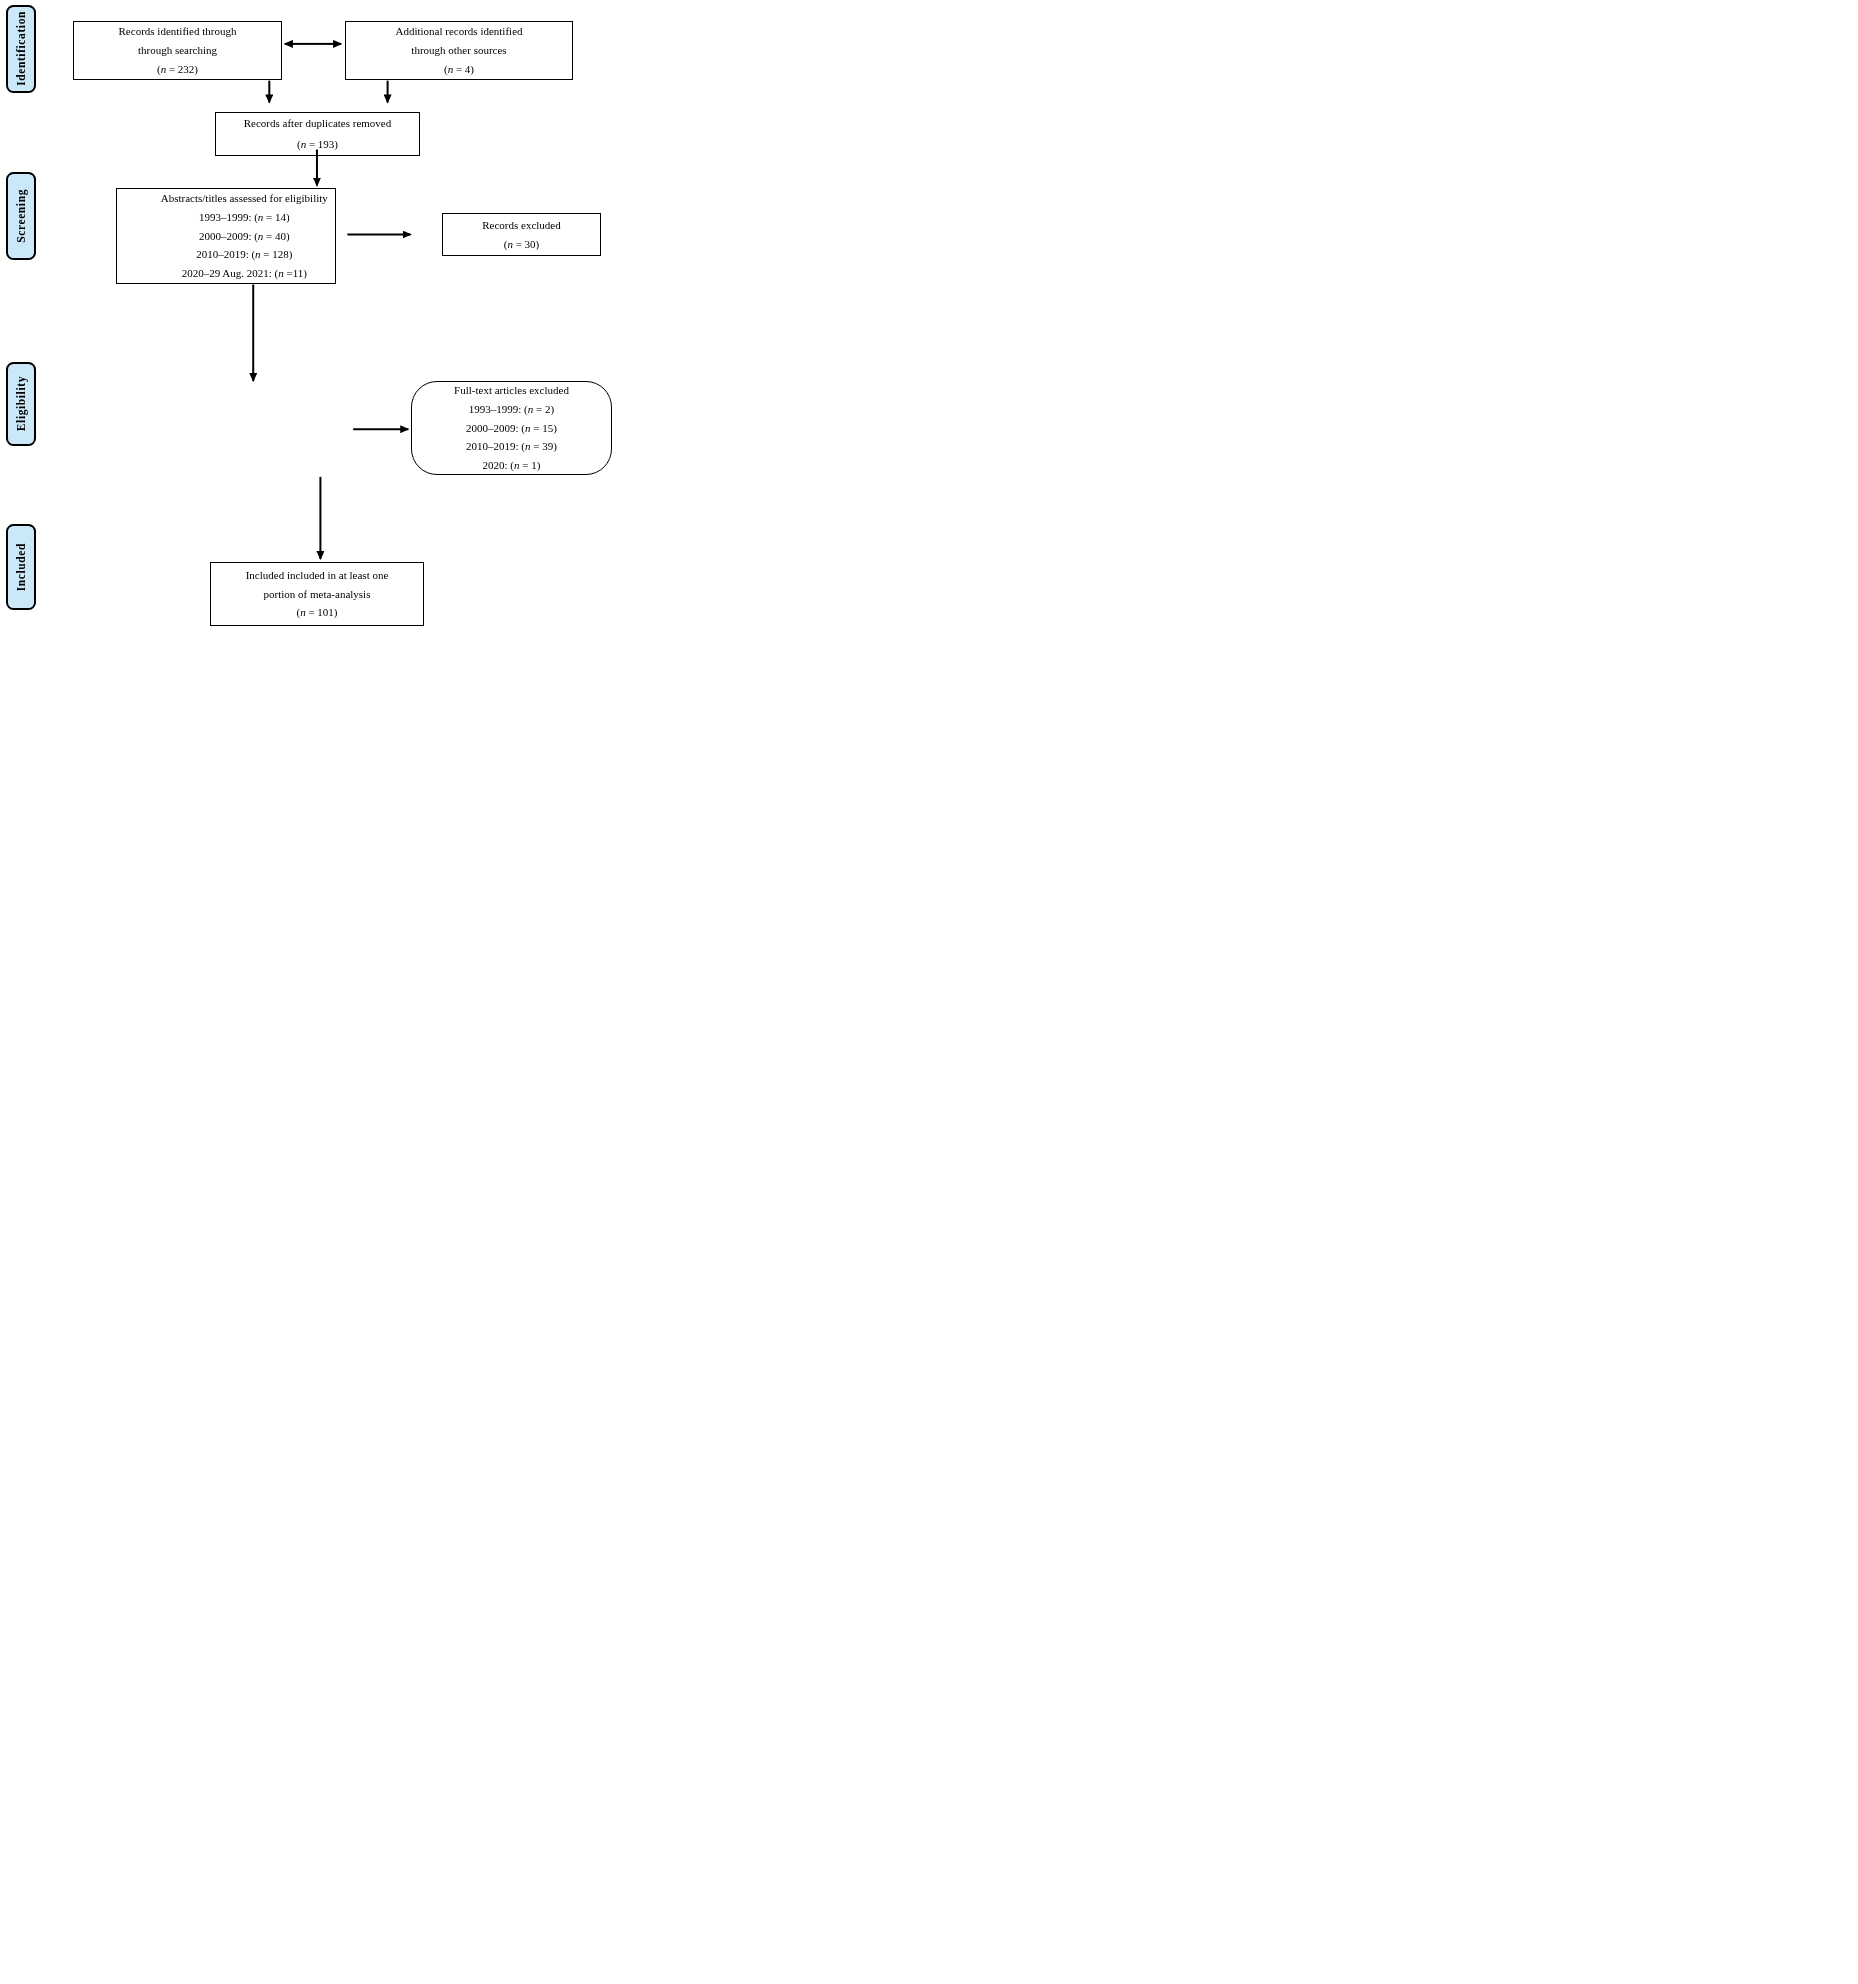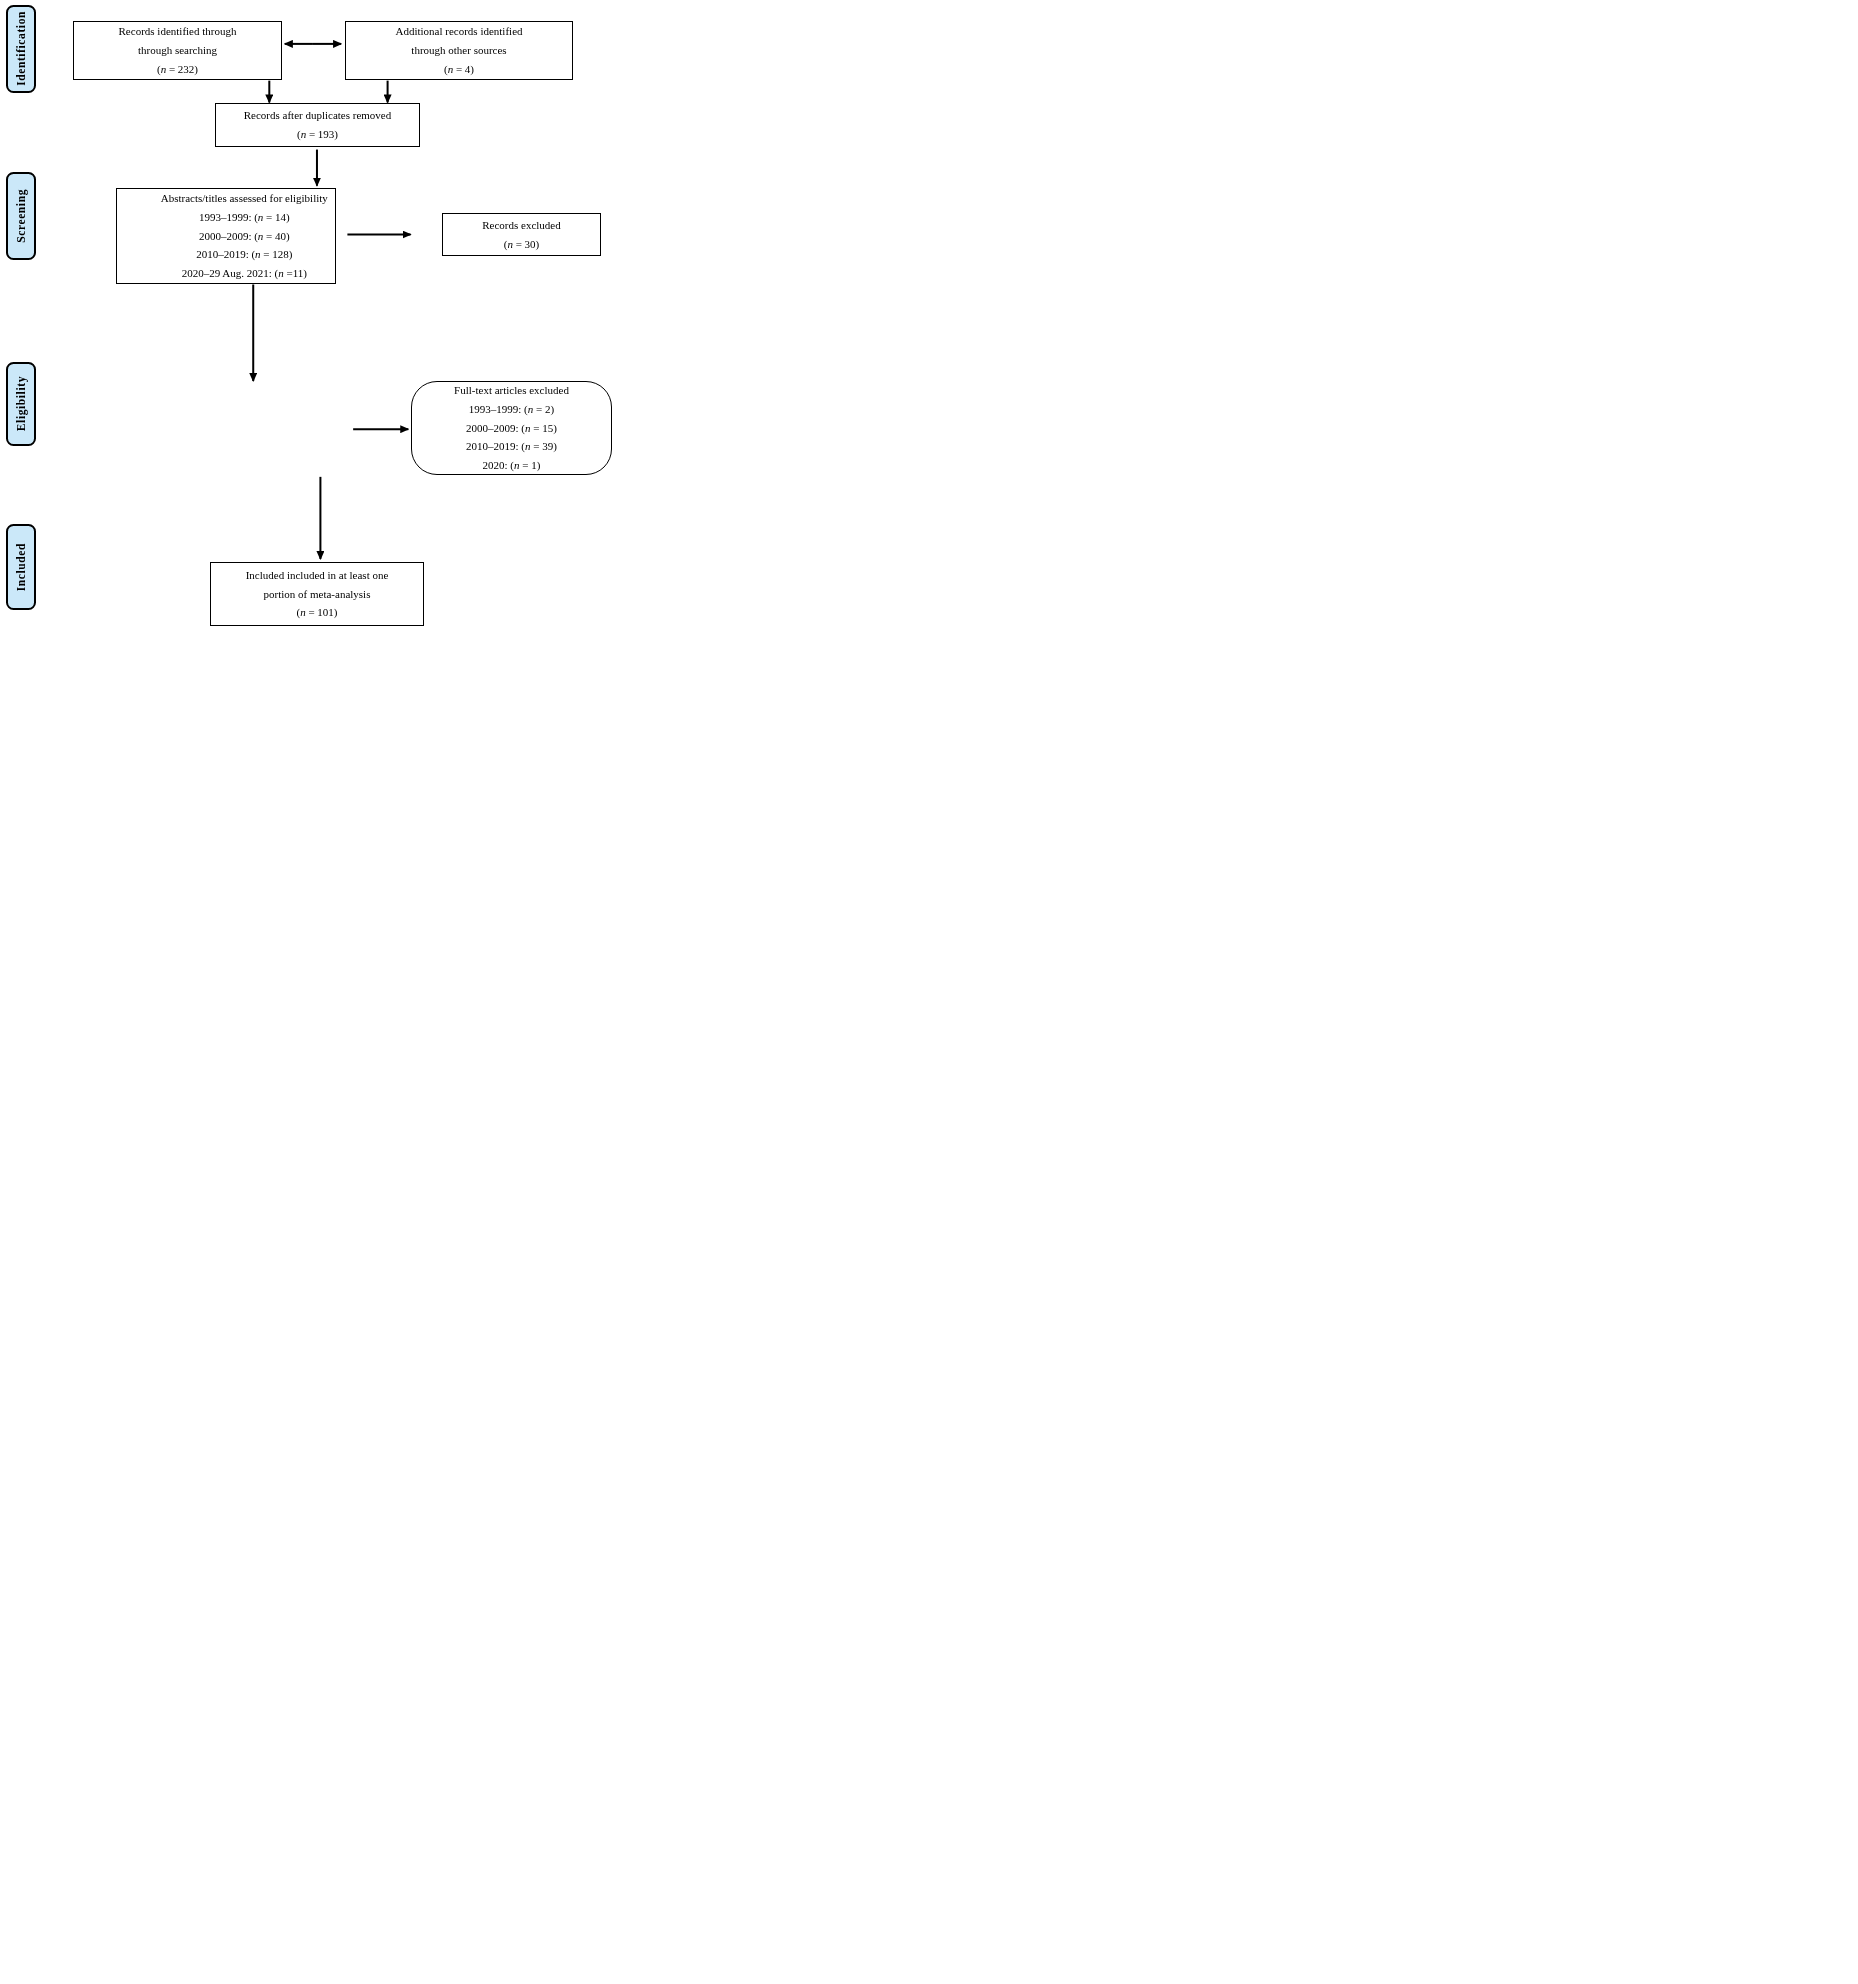--- a/index.html
+++ b/index.html
@@ -78,21 +78,21 @@
       <div class="line">through searching</div>
       <div class="line">(<i>n</i> = 232)</div>
     </div>
 
   <div class="flowbox" style="left: 345px; top: 21px; width: 228px; height: 59px;">
       <div class="line">Additional records identified</div>
       <div class="line">through other sources</div>
       <div class="line">(<i>n</i> = 4)</div>
     </div>
 
-  <div class="flowbox" style="left: 215px; top: 103px; width: 205px; height: 44px;">
+  <div class="flowbox" style="left: 215px; top: 112px; width: 205px; height: 44px; justify-content: space-between;">
       <div class="line">Records after duplicates removed</div>
       <div class="line">(<i>n</i> = 193)</div>
     </div>
 
   <div class="flowbox" style="left: 116px; top: 188px; width: 220px; height: 96px; padding-left: 40px;">
       <div class="line">Abstracts/titles assessed for eligibility</div>
       <div class="line">1993–1999: (<i>n</i> = 14)</div>
       <div class="line">2000–2009: (<i>n</i> = 40)</div>
       <div class="line">2010–2019: (<i>n</i> = 128)</div>
       <div class="line">2020–29 Aug. 2021: (<i>n</i> =11)</div>

